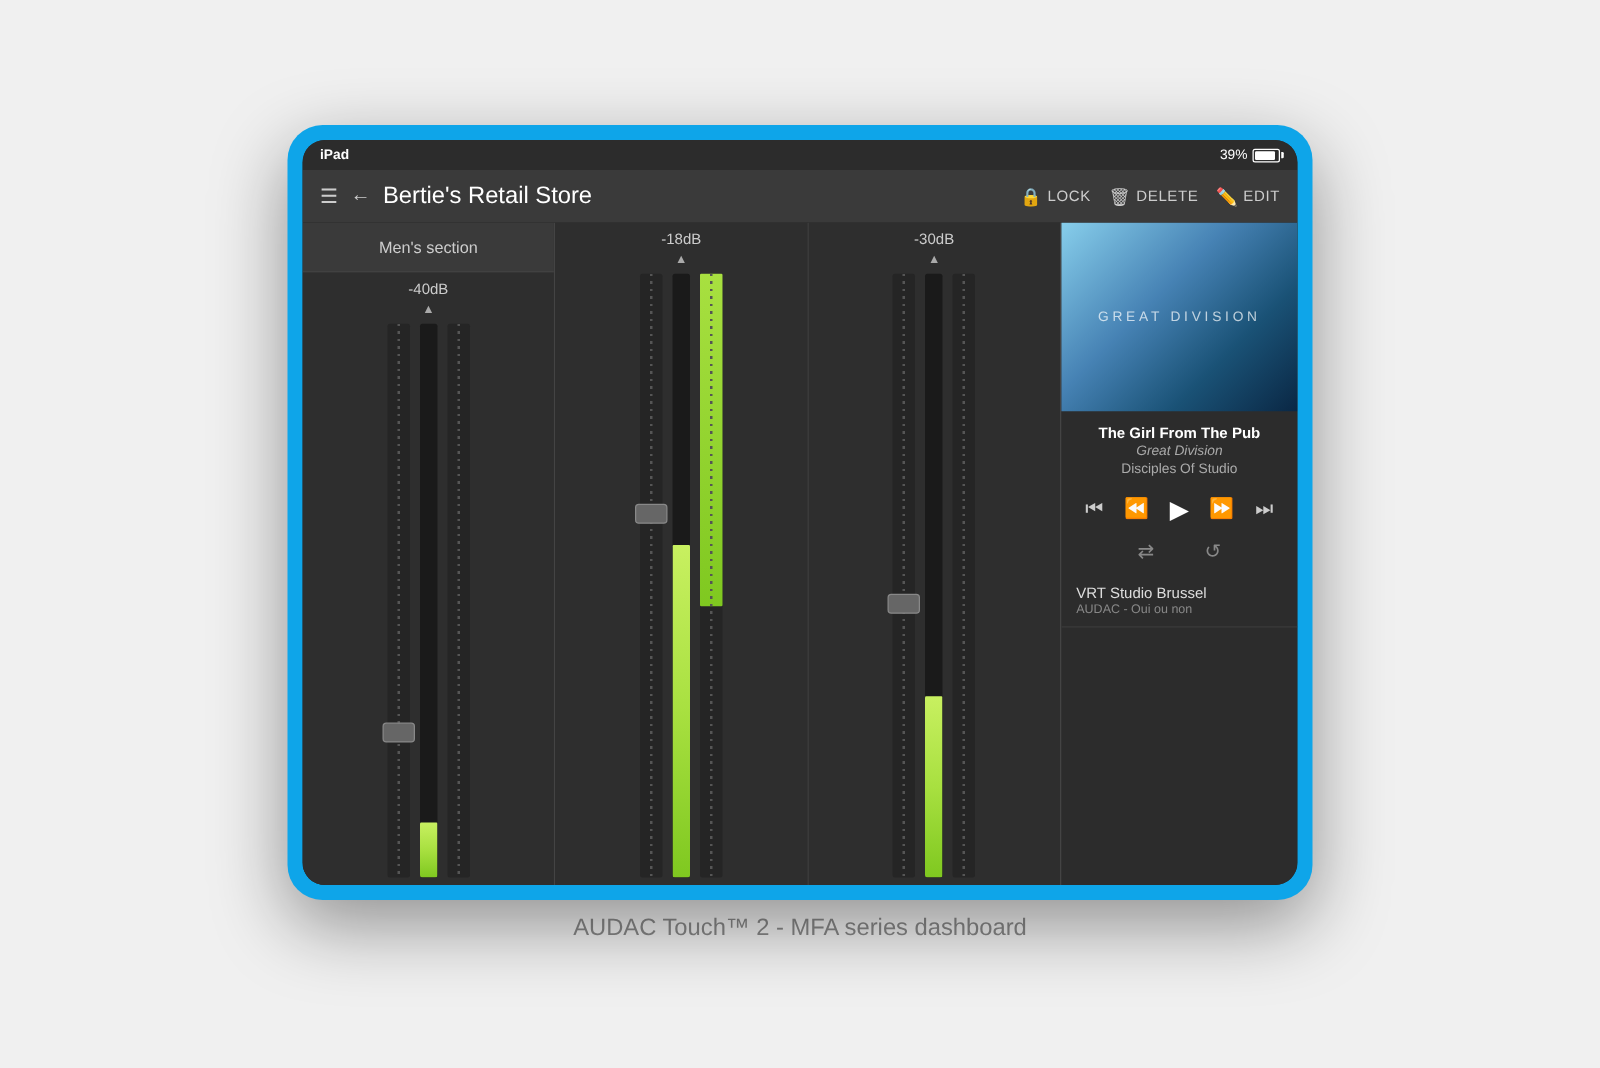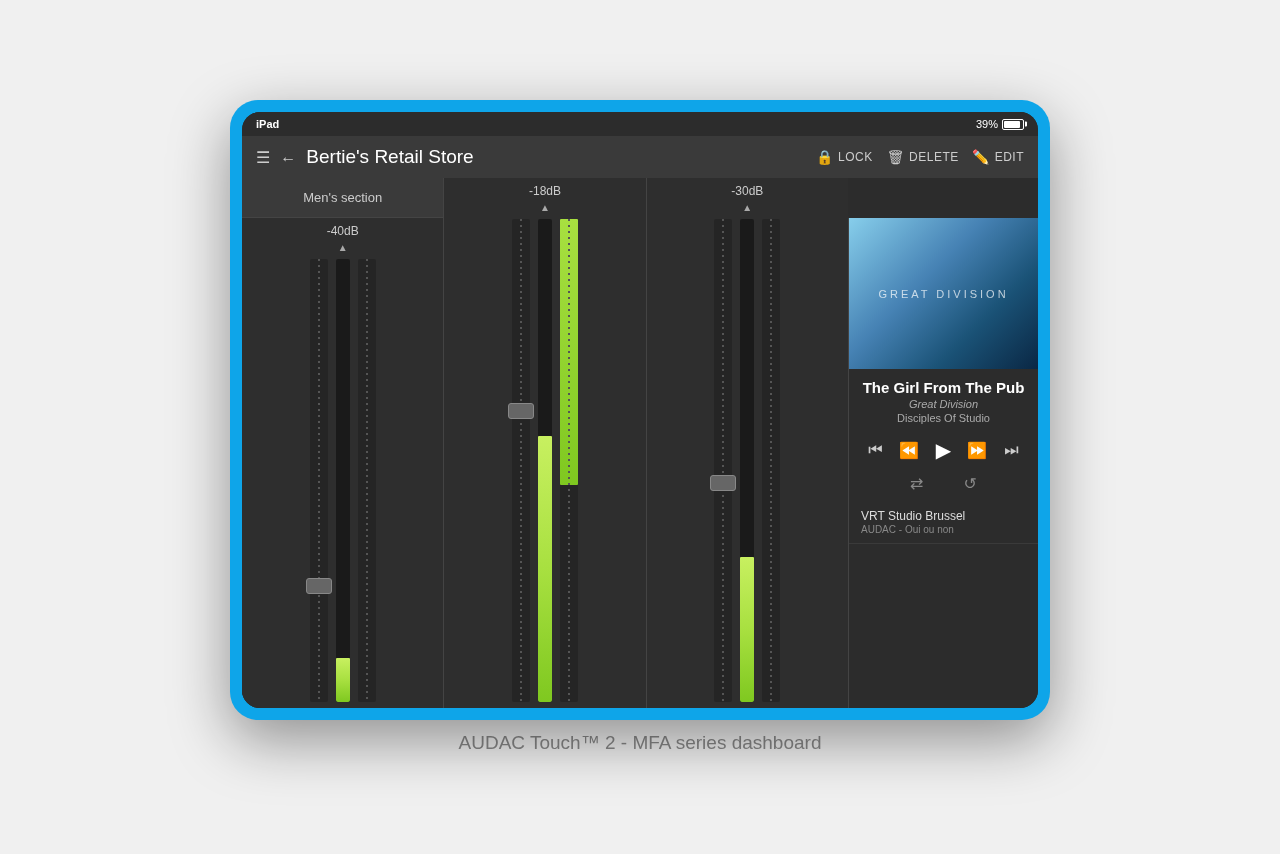--- a/index.html
+++ b/index.html
@@ -262,21 +262,20 @@
     }
 
     
     .right-panel {
       width: 190px;
       background: #2c2c2c;
       border-left: 1px solid #444;
       display: flex;
       flex-direction: column;
       overflow-y: auto;
-      margin-top: 40px;
     }
 
     
     .album-art-container {
       position: relative;
       width: 100%;
       padding-top: 80%;
       background: linear-gradient(135deg, #87ceeb 0%, #4682b4 40%, #1a5276 70%, #0a2744 100%);
       overflow: hidden;
     }
@@ -294,21 +293,21 @@
       white-space: nowrap;
     }
 
     
     .track-info {
       padding: 10px 10px 6px;
       text-align: center;
     }
     .track-title {
       color: #fff;
-      font-size: 15px;
+      font-size: 12px;
       font-weight: 600;
       margin-bottom: 2px;
     }
     .track-album {
       color: #aaa;
       font-size: 11px;
       font-style: italic;
       margin-bottom: 2px;
     }
     .track-artist {

